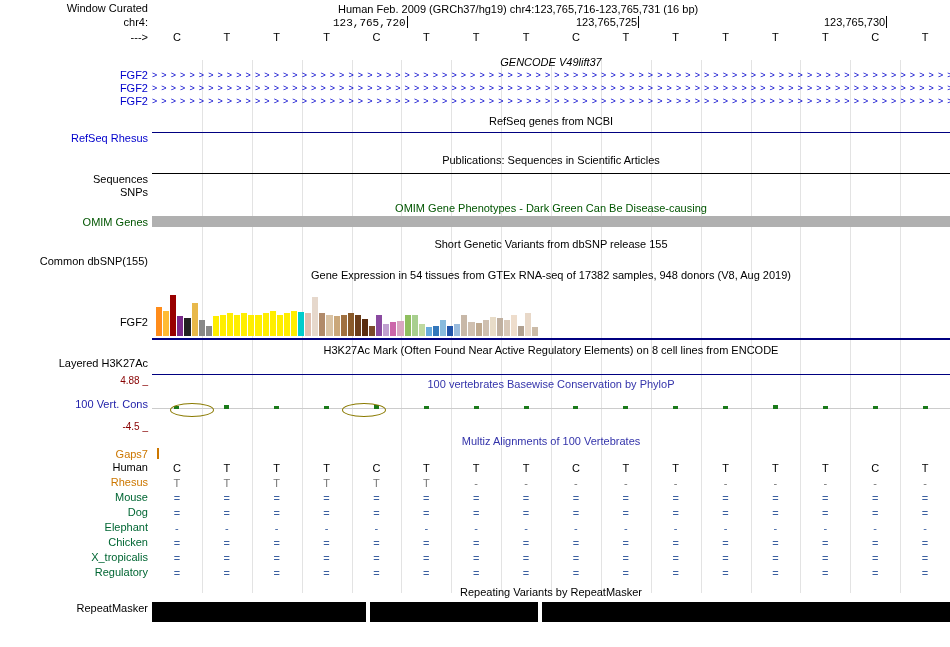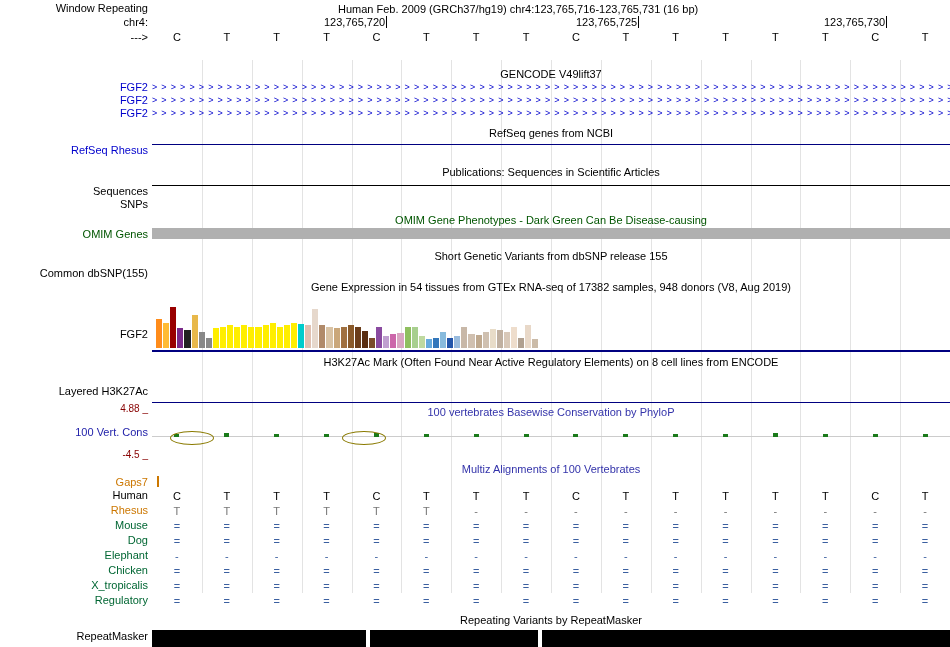--- a/index.html
+++ b/index.html
@@ -265,32 +265,32 @@
       <i style="left: 449px;"></i>
       <i style="left: 499px;"></i>
       <i style="left: 549px;"></i>
       <i style="left: 599px;"></i>
       <i style="left: 648px;"></i>
       <i style="left: 698px;"></i>
       <i style="left: 748px;"></i>
     </div>
 
   <div class="row above" style="margin-top:2px;">
-    <div class="lbl">Window Repeating</div>
+    <div class="lbl">Window Curated</div>
     <div class="track">
       <div class="hdr-title" style="text-align:left;padding-left:186px;">Human Feb. 2009 (GRCh37/hg19)   chr4:123,765,716-123,765,731 (16 bp)</div>
     </div>
   </div>
 
 
   <div class="row above">
     <div class="lbl">chr4:</div>
     <div class="track">
       <div class="coord-row">
-        <span class="coord-tick" style="left:172px;"><span>123,765,720</span><span class="bar"></span></span>
+        <span class="coord-tick" style="left:181px;font-family:Liberation Mono, monospace;"><span>123,765,720</span><span class="bar"></span></span>
         <span class="coord-tick" style="left:424px;"><span>123,765,725</span><span class="bar"></span></span>
         <span class="coord-tick" style="left:672px;"><span>123,765,730</span><span class="bar"></span></span>
       </div>
     </div>
   </div>
 
   <div class="row above">
     <div class="lbl">---&gt;</div>
     <div class="track">
       <div class="base-row" id="seq-bases">
@@ -307,21 +307,21 @@
           <span class="base" style="left: 523.688px;">T</span>
           <span class="base" style="left: 573.562px;">T</span>
           <span class="base" style="left: 623.438px;">T</span>
           <span class="base" style="left: 673.312px;">T</span>
           <span class="base" style="left: 723.188px;">C</span>
           <span class="base" style="left: 773.062px;">T</span>
         </div>
     </div>
   </div>
 
-  <div class="row above" style="margin-top:20px;">
+  <div class="row above" style="margin-top:8px;font-style:italic;">
     <div class="lbl"></div>
     <div class="track">
         <div class="trk-title">GENCODE V49lift37</div>
       </div>
   </div>
   <div class="row above">
     <div class="lbl blue-label">FGF2</div>
     <div class="track">
         <div class="gene-line">
           <div class="gene-chevrons">&gt;&gt;&gt;&gt;&gt;&gt;&gt;&gt;&gt;&gt;&gt;&gt;&gt;&gt;&gt;&gt;&gt;&gt;&gt;&gt;&gt;&gt;&gt;&gt;&gt;&gt;&gt;&gt;&gt;&gt;&gt;&gt;&gt;&gt;&gt;&gt;&gt;&gt;&gt;&gt;&gt;&gt;&gt;&gt;&gt;&gt;&gt;&gt;&gt;&gt;&gt;&gt;&gt;&gt;&gt;&gt;&gt;&gt;&gt;&gt;&gt;&gt;&gt;&gt;&gt;&gt;&gt;&gt;&gt;&gt;&gt;&gt;&gt;&gt;&gt;&gt;&gt;&gt;&gt;&gt;&gt;&gt;&gt;&gt;&gt;&gt;&gt;&gt;&gt;&gt;&gt;&gt;&gt;&gt;&gt;&gt;&gt;&gt;&gt;&gt;&gt;&gt;&gt;&gt;&gt;&gt;&gt;&gt;&gt;&gt;&gt;&gt;&gt;&gt;&gt;&gt;&gt;&gt;&gt;&gt;&gt;&gt;&gt;&gt;&gt;&gt;&gt;&gt;&gt;&gt;&gt;&gt;&gt;&gt;&gt;&gt;&gt;&gt;&gt;&gt;&gt;&gt;&gt;&gt;&gt;&gt;&gt;&gt;&gt;&gt;&gt;&gt;&gt;&gt;&gt;&gt;&gt;&gt;&gt;&gt;&gt;&gt;&gt;&gt;&gt;</div>
@@ -472,21 +472,21 @@
     <div class="track">
         <div class="sep" style="background:#000080;height:2px;width:798px;"></div>
       </div>
   </div>
   <div class="row above" style="margin-top:3px;">
     <div class="lbl"></div>
     <div class="track">
         <div class="trk-title">H3K27Ac Mark (Often Found Near Active Regulatory Elements) on 8 cell lines from ENCODE</div>
       </div>
   </div>
-  <div class="row above" style="margin-top:16px;align-items:flex-end;">
+  <div class="row above" style="margin-top:0;align-items:flex-end;">
     <div class="lbl">Layered H3K27Ac</div>
     <div class="track" style="height:12px;"></div>
   </div>
 
   <div class="row above" style="margin-top:4px;">
     <div class="lbl" style="position:relative;height:60px;">
       <div class="axis-num" style="position:absolute;right:4px;top:0;">4.88 _</div>
       <div style="position:absolute;right:4px;top:24px;color:#2222aa;">100 Vert. Cons</div>
       <div class="axis-num" style="position:absolute;right:4px;top:46px;">-4.5 _</div>
     </div>

